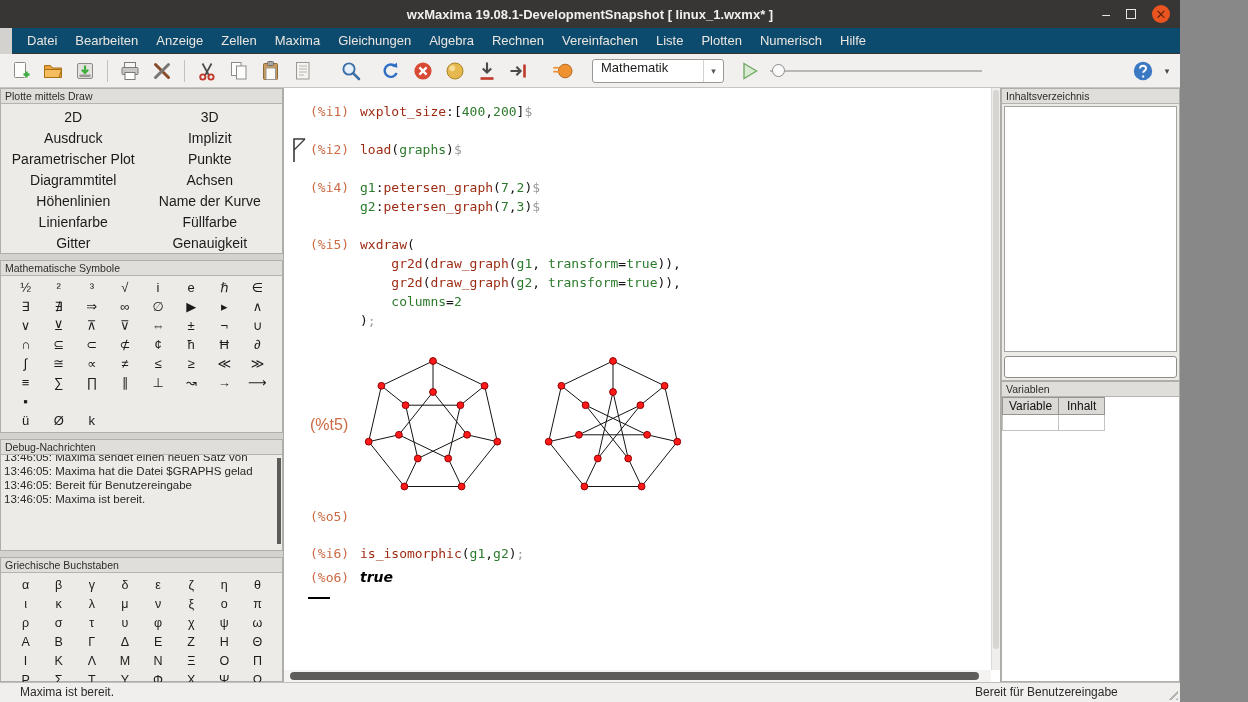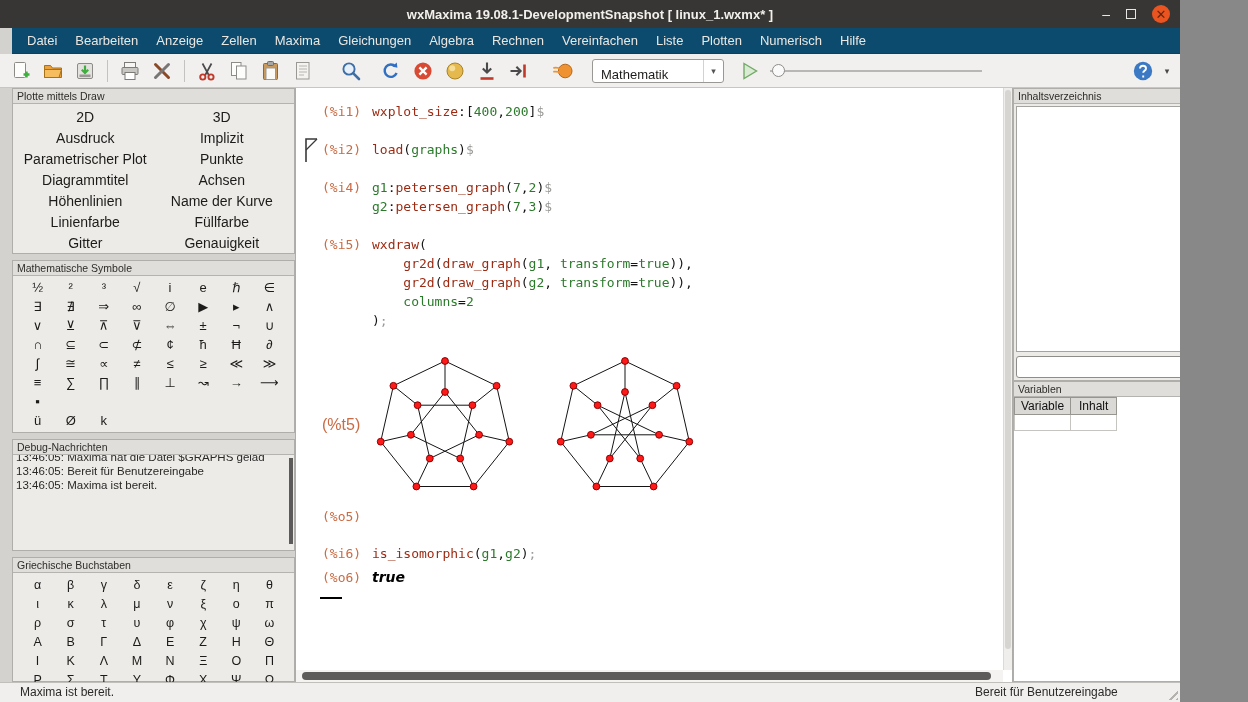--- a/index.html
+++ b/index.html
@@ -18,30 +18,30 @@
   .menubar{position:absolute;left:12px;top:28px;width:100%;height:26px;background:#0c4a6e;display:flex;align-items:center;padding-left:6px;border-bottom:1px solid #36342f;}
   .menu-item{padding:0 9px;font-size:13px;color:#eae7e1;line-height:25px;}
 
   
   .toolbar{position:absolute;left:0;top:54px;width:100%;height:34px;background:#f1f0ee;border-bottom:1px solid #c8c6c2;display:flex;align-items:center;padding:0 6px;gap:2px;}
   .tb-btn{width:30px;height:30px;border:none;background:transparent;display:flex;align-items:center;justify-content:center;padding:0;flex:none;}
   .tb-ic{width:22px;height:22px;display:block;}
   .tb-ic svg{width:22px;height:22px;display:block;}
   .tb-sep{width:1px;height:22px;background:#c4c2be;margin:0 5px;flex:none;}
   .tb-gap{flex:none;}
-  .combo{width:132px;height:24px;background:#fff;border:1px solid #9a9894;border-radius:3px;display:flex;align-items:flex-end;padding:0 0 0 8px;font-size:13px;color:#1d1c1a;flex:none;}
+  .combo{width:132px;height:24px;background:#fff;border:1px solid #9a9894;border-radius:3px;display:flex;align-items:flex-start;padding:0 0 0 8px;font-size:13px;color:#1d1c1a;flex:none;}
   .combo-text{flex:1;}
   .combo-arrow{width:20px;height:100%;border-left:1px solid #d4d2cf;display:flex;align-items:center;justify-content:center;color:#555;font-size:9px;}
   .tb-slider{width:212px;height:30px;position:relative;margin-left:4px;flex:none;}
   .tb-track{position:absolute;left:0;right:0;top:14px;height:2px;background:#b9b7b3;}
   .tb-handle{position:absolute;left:2px;top:8px;width:13px;height:13px;border-radius:50%;background:#fafafa;border:1px solid #8e8c88;}
   .tb-overflow{width:14px;color:#4a4846;font-size:9px;text-align:center;flex:none;}
 
   
-  .content{position:absolute;left:12px;top:88px;width:100%;height:594px;display:flex;}
+  .content{position:absolute;left:0;top:88px;width:100%;height:594px;display:flex;}
   .sidebar-left{width:284px;flex:none;display:flex;flex-direction:column;gap:6px;background:#d4d2cf;border-right:1px solid #aeaca8;overflow:hidden;}
   .sidebar-right{width:179px;flex:none;display:flex;flex-direction:column;background:#d4d2cf;overflow:hidden;}
   .panel{border:1px solid #b0aeaa;background:#ecebe8;display:flex;flex-direction:column;min-height:0;}
   .caption{height:15px;flex:none;background:#e0deda;border-bottom:1px solid #b5b3af;font-size:10.5px;color:#2e2c29;padding:1px 4px 0;}
 
   .p-draw{height:166px;flex:none;}
   .draw-grid{display:grid;grid-template-columns:1fr 1fr;grid-auto-rows:21px;padding:2px 4px;}
   .draw-btn{display:flex;align-items:center;justify-content:center;font-size:14px;color:#1c1b19;white-space:nowrap;}
 
   .p-sym{height:173px;flex:none;}
@@ -385,20 +385,21 @@
             <div class="sym-cell"></div>
             <div class="sym-cell"></div>
             <div class="sym-cell"></div>
             <div class="sym-cell"></div>
           </div>
       </div>
       <div class="panel p-debug">
         <div class="caption">Debug-Nachrichten</div>
         <div class="debug-body">
 
+        <div class="debug-line">13:46:05: Maxima sendet einen neuen Satz von</div>
             <div class="debug-line">13:46:05: Maxima hat die Datei $GRAPHS gelad</div>
             <div class="debug-line">13:46:05: Bereit für Benutzereingabe</div>
             <div class="debug-line">13:46:05: Maxima ist bereit.</div>
             <div class="debug-thumb"></div>
           </div>
       </div>
       <div class="panel p-greek">
         <div class="caption">Griechische Buchstaben</div>
         <div class="greek-grid">
             <div class="sym-cell">α</div>

